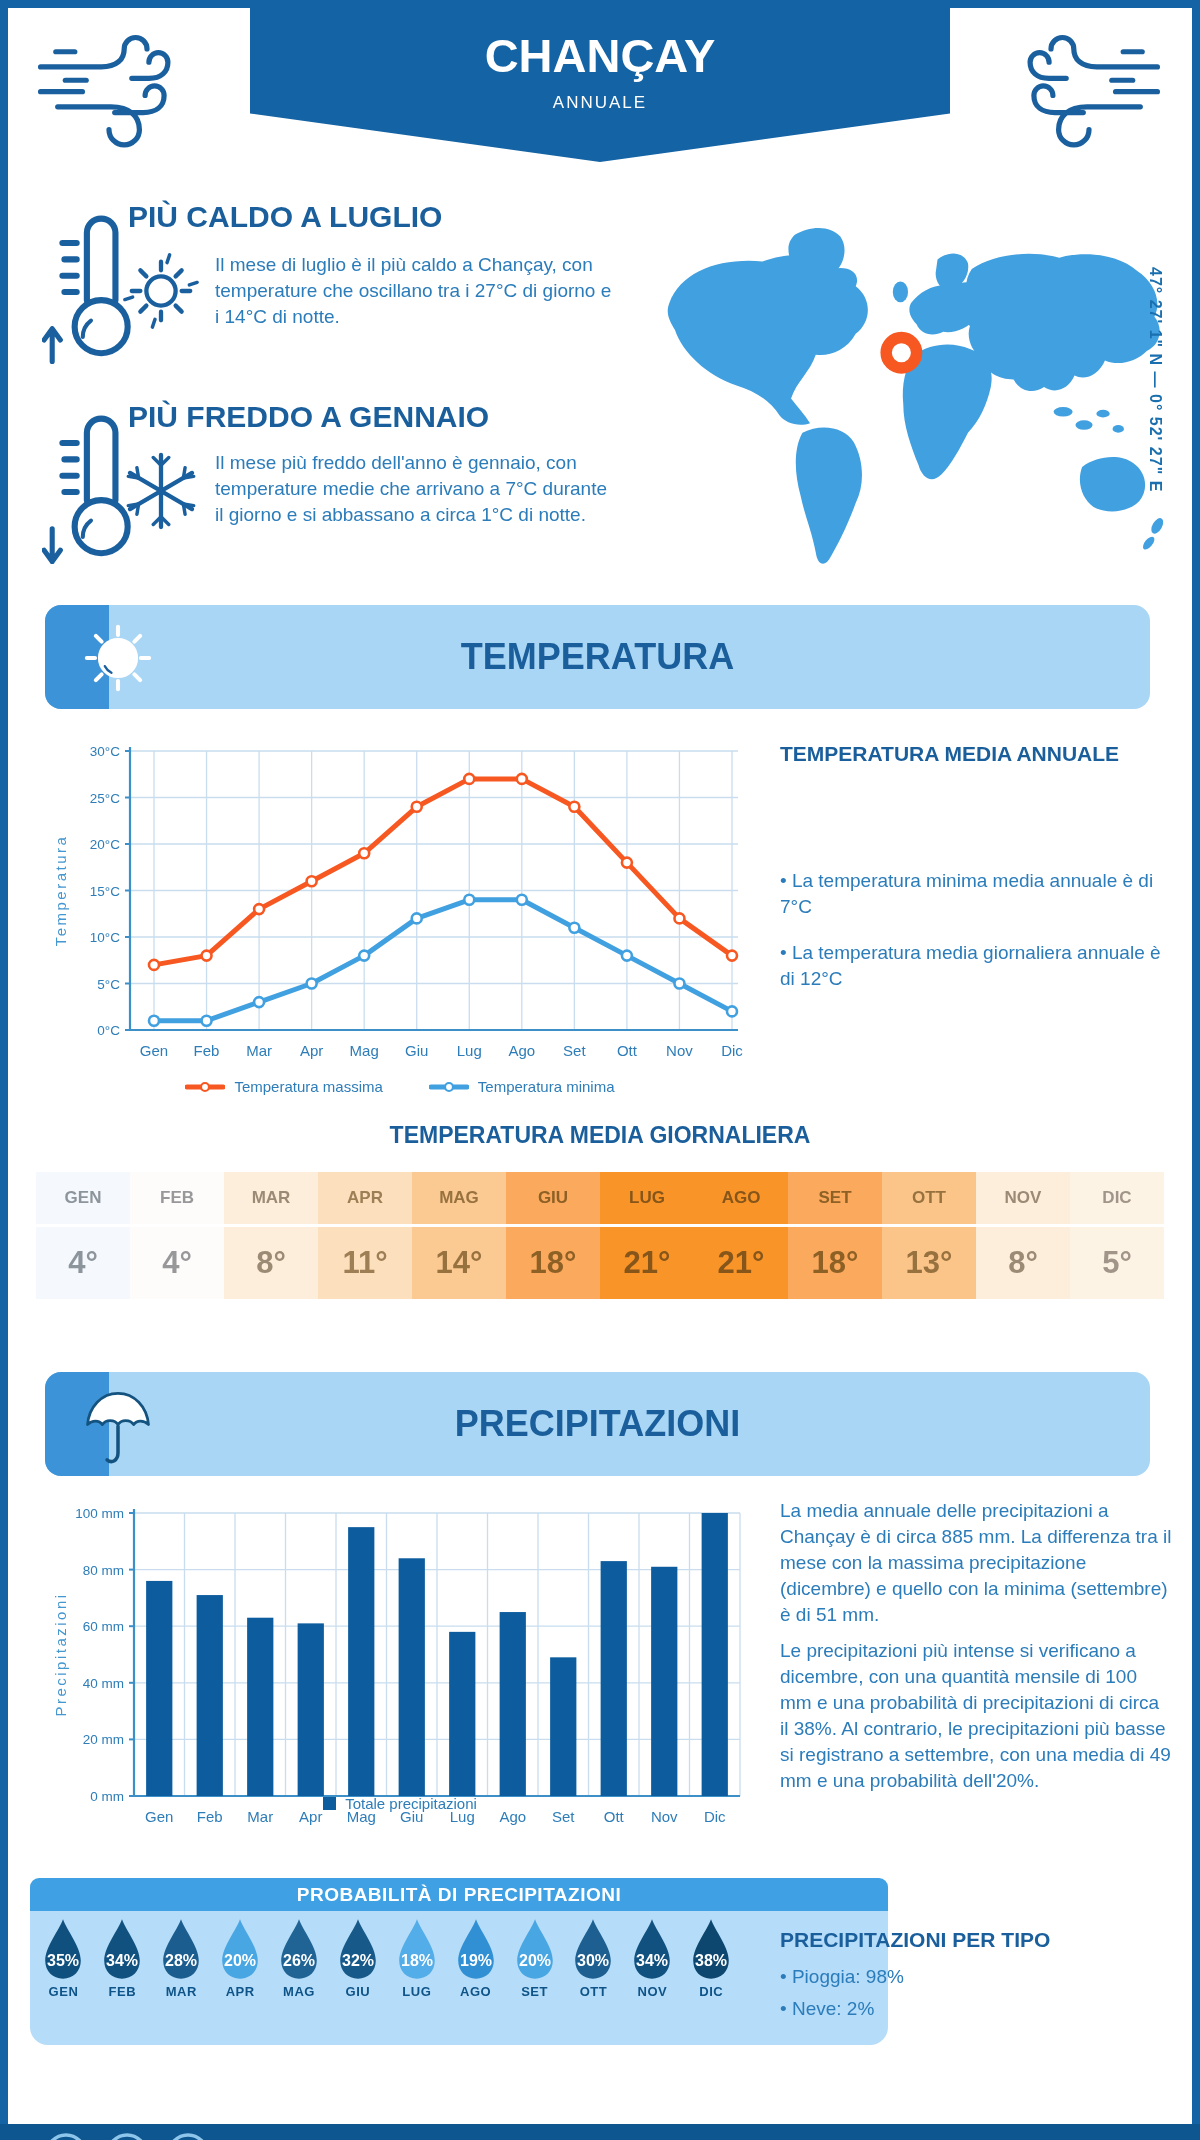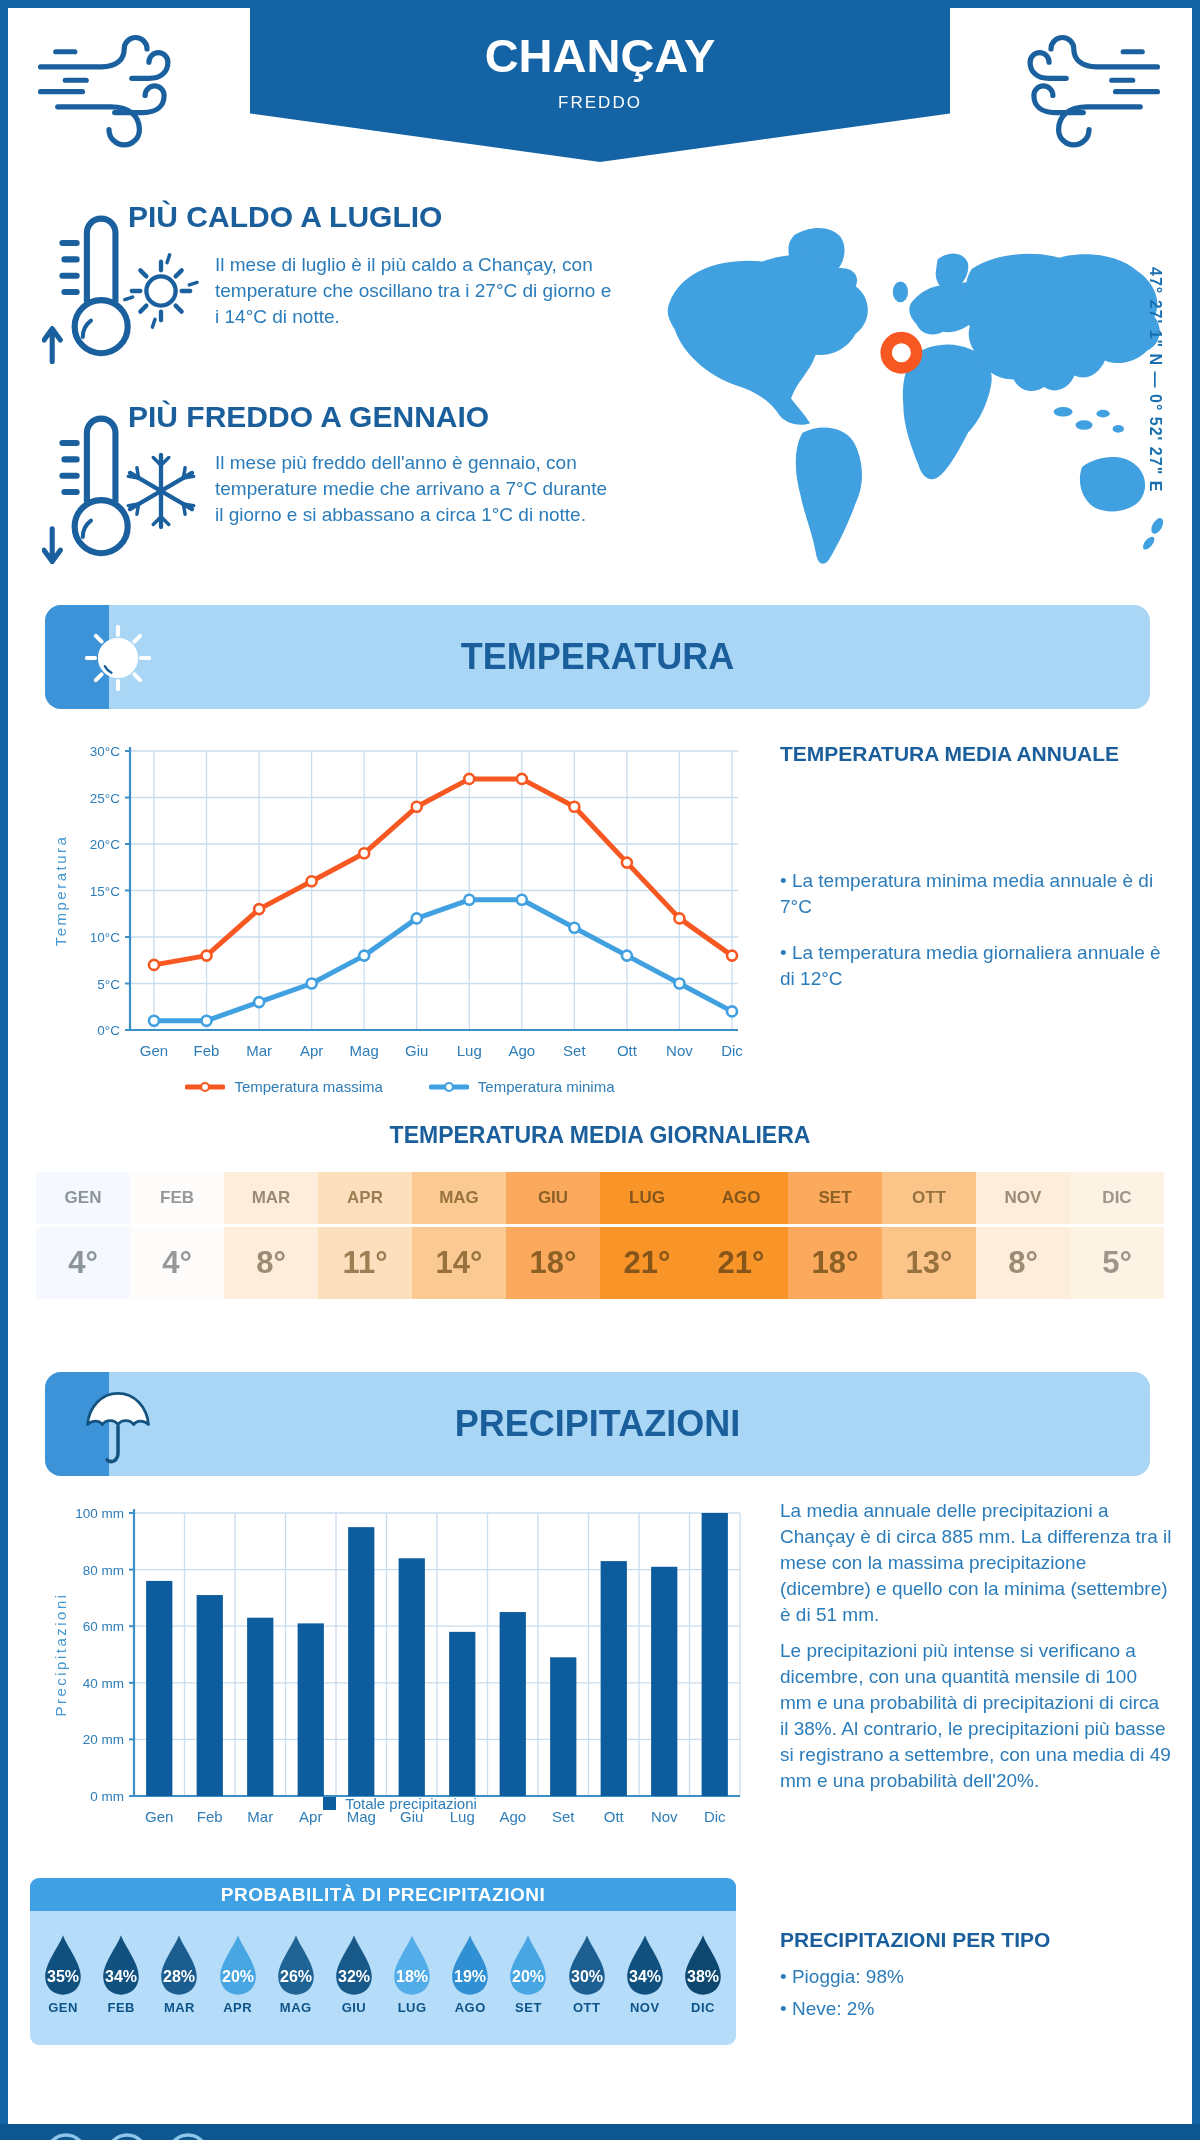--- a/index.html
+++ b/index.html
@@ -42,24 +42,24 @@
   .rbullet{position:absolute;left:780px;width:392px;font-size:19px;line-height:26px;color:#2b7cba;}
 
   .tbl-title{position:absolute;left:0;width:1200px;text-align:center;font-size:23px;font-weight:bold;color:#1a5f9c;}
   .dtable{position:absolute;left:36px;top:1172px;width:1128px;display:grid;
           grid-template-columns:repeat(12,1fr);}
   .dtable .mcell{height:52px;display:flex;align-items:center;justify-content:center;
                  font-size:17px;font-weight:bold;border-bottom:3px solid #fff;}
   .dtable .vcell{height:72px;display:flex;align-items:center;justify-content:center;
                  font-size:31px;font-weight:bold;}
 
-  .probpanel{position:absolute;left:30px;top:1878px;width:706px;height:167px;background:#b5dcf8;border-radius:9px;}
+  .probpanel{position:absolute;left:30px;top:1878px;width:858px;height:167px;background:#b5dcf8;border-radius:18px;}
   .probpanel .phead{height:33px;background:#3fa0e4;border-radius:9px 9px 0 0;display:flex;
                     align-items:center;justify-content:center;color:#fff;font-size:19px;font-weight:bold;letter-spacing:.5px;}
-  .drops{display:flex;padding:22px 4px 0 4px;}
+  .drops{display:flex;padding:6px 4px 0 4px;}
   .dropcell{width:58.9px;display:flex;flex-direction:column;align-items:center;}
   .dropcell .m{margin-top:3px;font-size:13px;font-weight:bold;color:#0f5488;letter-spacing:.5px;}
 
   .footer{position:absolute;left:0;top:2080px;width:1200px;height:60px;background:#0e568f;margin-top:44px;}
   .footer .lic{position:absolute;left:190px;top:22px;font-size:15px;font-weight:bold;color:#8ec5ea;letter-spacing:.5px;}
   .footer .site{position:absolute;right:40px;top:15px;font-size:25px;font-weight:bold;color:#8ec5ea;}
   .ccicons{position:absolute;left:42px;top:6px;}
 
   .mapwrap{position:absolute;left:652px;top:212px;width:533px;height:371px;}
   svg text{font-family:"Liberation Sans",sans-serif;}
@@ -67,21 +67,21 @@
 </head>
 <body>
 
 <div class="page">
   <div class="frame top"></div>
   <div class="frame left"></div>
   <div class="frame right"></div>
 
   <div class="banner">
     <div class="t">CHANÇAY</div>
-    <div class="s">FREDDO</div>
+    <div class="s">ANNUALE</div>
   </div>
 
   <svg class="windicon l" viewBox="0 0 160 130" fill="none" stroke="#1a5f9e" stroke-width="5.5" stroke-linecap="round">
     <path d="M24 30 h20"></path>
     <path d="M8 46 h64 c16 0 24 -8 24 -19 a12 12 0 1 1 24 0"></path>
     <path d="M104 58 h18 c13 0 20 -7 20 -17 a10 10 0 1 0 -20 0"></path>
     <path d="M34 60 h22"></path>
       <path d="M8 72 h44"></path>
     <path d="M26 88 h56 c20 0 30 10 30 24 a16 16 0 1 1 -32 0"></path>
     <path d="M118 76 a10 10 0 1 1 20 0 c0 12 -9 18 -22 18 h-30"></path>

